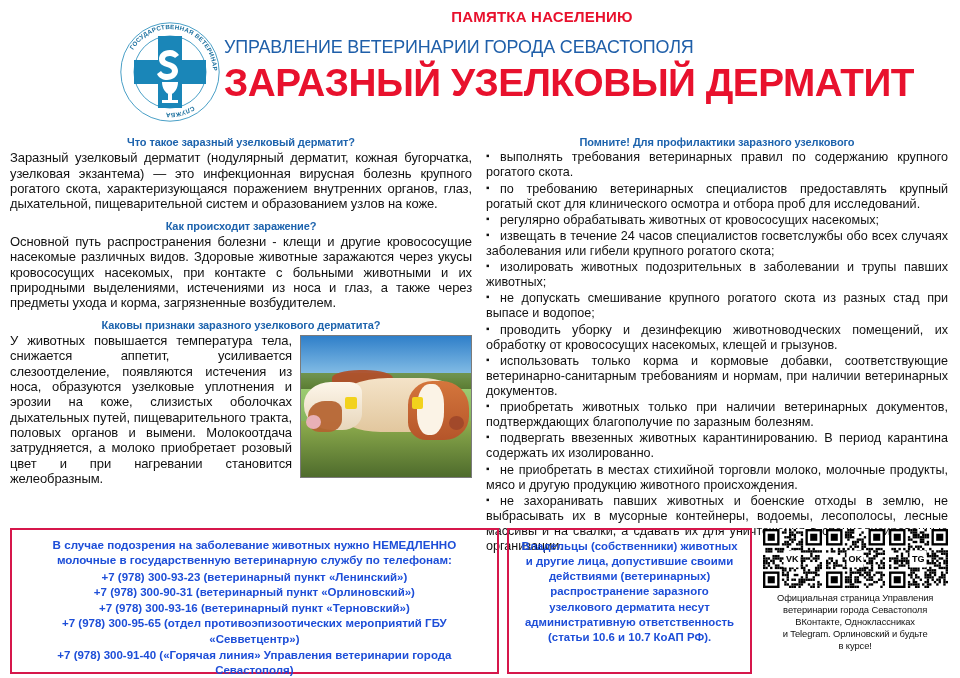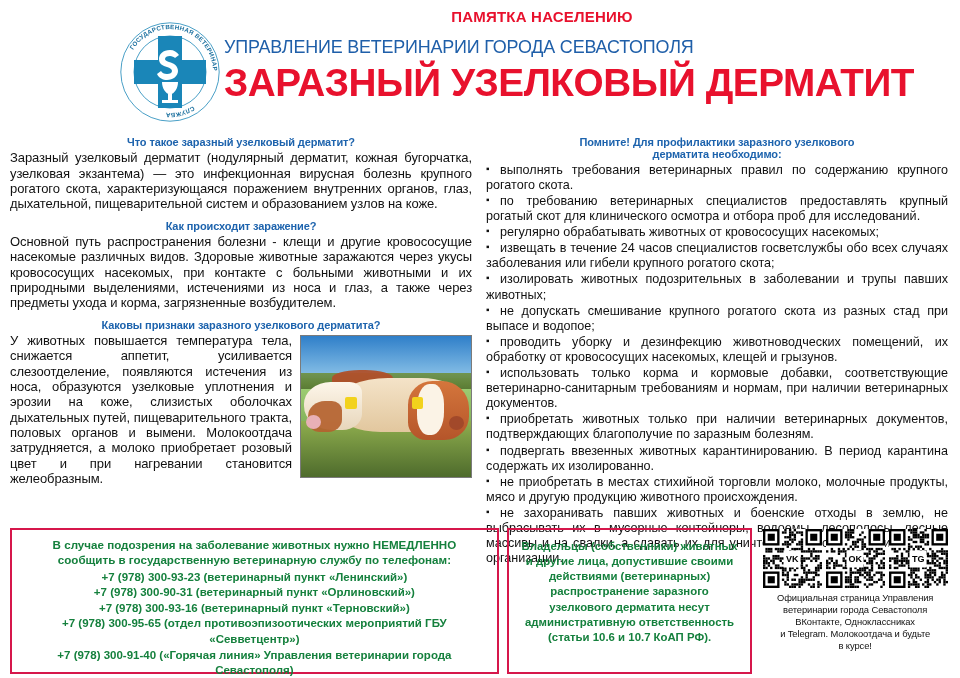--- a/index.html
+++ b/index.html
@@ -149,21 +149,21 @@
   .bottom {
     position: absolute;
     left: 10px; right: 10px; bottom: 4px;
     height: 146px;
     display: flex;
     gap: 8px;
   }
   .box-red {
     border: 2px solid #d6174b;
     padding: 7px 8px 6px 8px;
-    color: #15803d;
+    color: #1d4ed8;
     font-weight: 700;
     text-align: center;
   }
   .box-phones { width: 492px; }
   .box-phones .lead {
     font-size: 11.6px;
     line-height: 1.32;
     margin-bottom: 2px;
   }
   .box-phones .phone {
@@ -276,21 +276,20 @@
       <div class="cow-nose-2"></div>
       <div class="tag-2"></div>
     </div>
 
     <p class="para">У животных повышается температура тела, снижается аппетит, усиливается слезоотделение, появляются истечения из носа, образуются узелковые уплотнения и эрозии на коже, слизистых оболочках дыхательных путей, пищеварительного тракта, половых органов и вымени. Молокоотдача затрудняется, а молоко приобретает розовый цвет и при нагревании становится желеобразным.</p>
   </div>
 
   <div class="col-right">
     <h2 class="section-head">
       <span>Помните! Для профилактики заразного узелкового</span><br>
-      <span>дерматита необходимо:</span>
     </h2>
     <ul class="bullets" id="prevention-list">
         <li>выполнять требования ветеринарных правил по содержанию крупного рогатого скота.</li>
         <li>по требованию ветеринарных специалистов предоставлять крупный рогатый скот для клинического осмотра и отбора проб для исследований.</li>
         <li>регулярно обрабатывать животных от кровососущих насекомых;</li>
         <li>извещать в течение 24 часов специалистов госветслужбы обо всех случаях заболевания или гибели крупного рогатого скота;</li>
         <li>изолировать животных подозрительных в заболевании и трупы павших животных;</li>
         <li>не допускать смешивание крупного рогатого скота из разных стад при выпасе и водопое;</li>
         <li>проводить уборку и дезинфекцию животноводческих помещений, их обработку от кровососущих насекомых, клещей и грызунов.</li>
         <li>использовать только корма и кормовые добавки, соответствующие ветеринарно-санитарным требованиям и нормам, при наличии ветеринарных документов.</li>
@@ -300,21 +299,21 @@
         <li>не захоранивать павших животных и боенские отходы в землю, не выбрасывать их в мусорные контейнеры, водоемы, лесополосы, лесные массивы и на свалки, а сдавать их для уничтожения в специализированные организации.</li>
       </ul>
   </div>
 </div>
 
 <div class="bottom">
 
   <div class="box-red box-phones">
     <div class="lead">
       <span>В случае подозрения на заболевание животных нужно НЕМЕДЛЕННО</span><br>
-      <span>сообщить в государственную ветеринарную службу по телефонам:</span>
+      <span>молочные в государственную ветеринарную службу по телефонам:</span>
     </div>
     <div id="phone-list">
         <div class="phone">+7 (978) 300-93-23 (ветеринарный пункт «Ленинский»)</div>
         <div class="phone">+7 (978) 300-90-31 (ветеринарный пункт «Орлиновский»)</div>
         <div class="phone">+7 (978) 300-93-16 (ветеринарный пункт «Терновский»)</div>
         <div class="phone">+7 (978) 300-95-65 (отдел противоэпизоотических мероприятий ГБУ «Севветцентр»)</div>
         <div class="phone">+7 (978) 300-91-40 («Горячая линия» Управления ветеринарии города Севастополя)</div>
       </div>
   </div>
 
@@ -993,17 +992,17 @@
             <rect x="2.36" y="44.839999999999996" width="11.799999999999999" height="11.799999999999999" fill="#fff"></rect>
             <rect x="4.72" y="47.199999999999996" width="7.08" height="7.08" fill="#000"></rect>
           </svg>
           <div class="qr-badge">TG</div>
         </div>
       </div>
     <div class="qr-caption" id="qr-caption">
         <div>Официальная страница Управления</div>
         <div>ветеринарии города Севастополя</div>
         <div>ВКонтакте, Одноклассниках</div>
-        <div>и Telegram. Молокоотдача и будьте</div>
+        <div>и Telegram. Орлиновский и будьте</div>
         <div>в курсе!</div>
       </div>
   </div>
 </div>
 
 </body></html>

